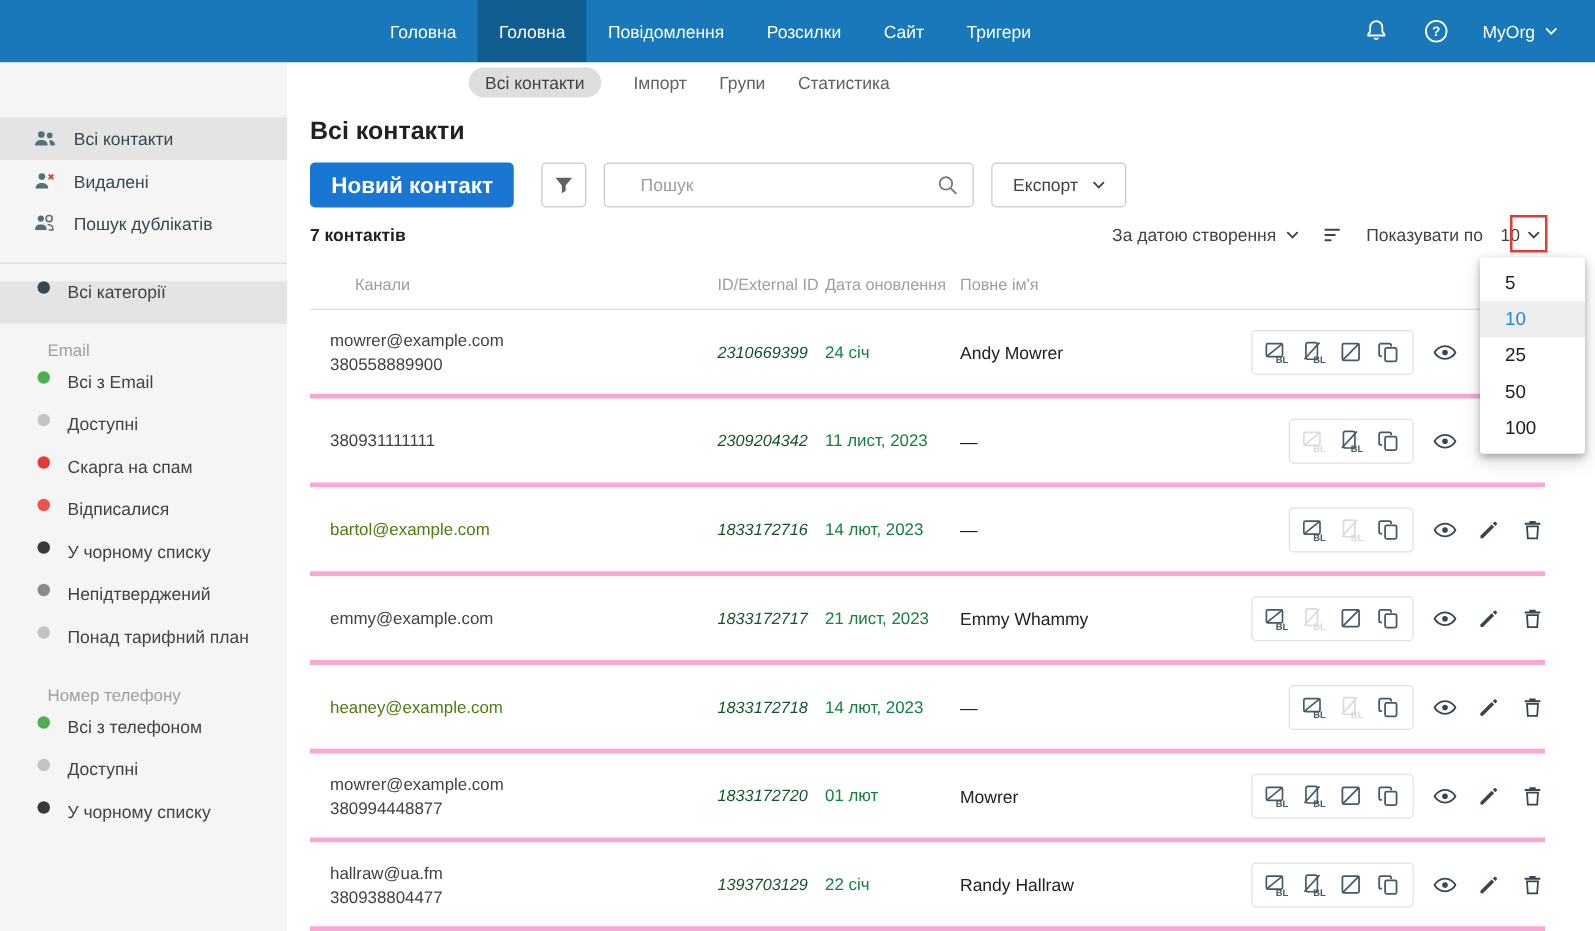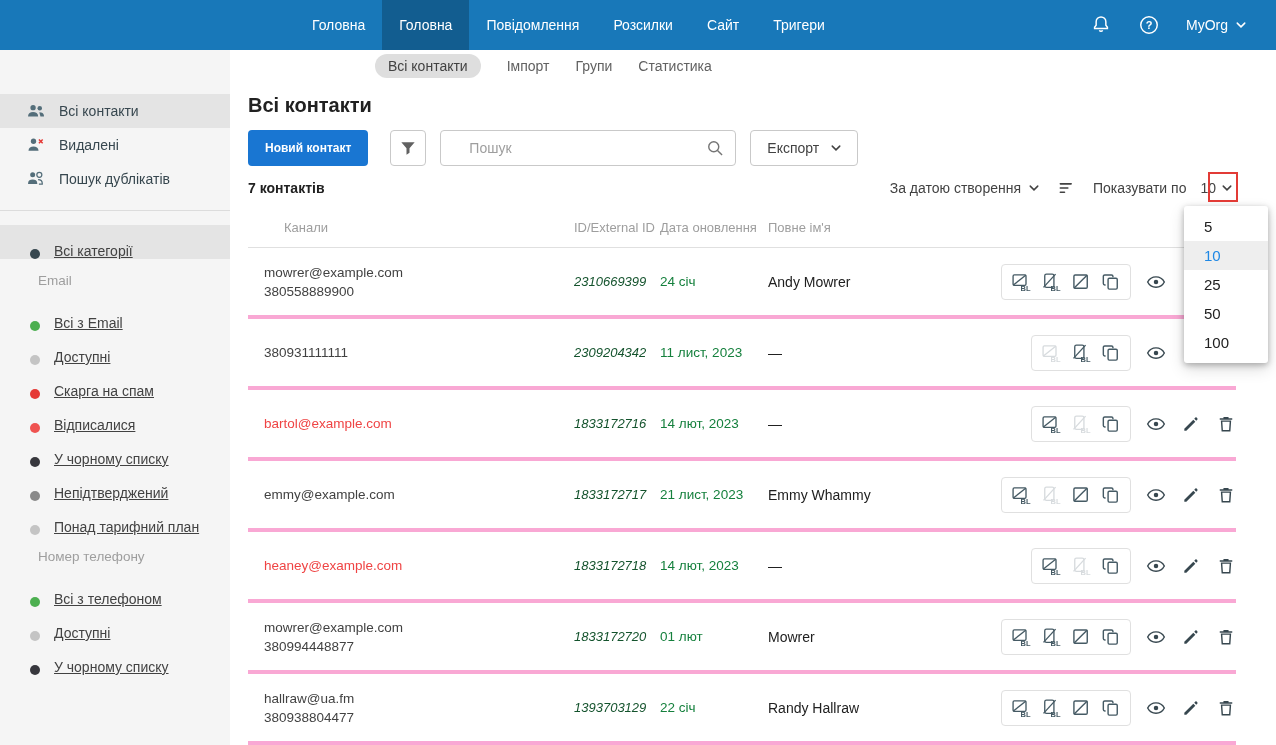--- a/index.html
+++ b/index.html
@@ -26,39 +26,39 @@
   .below { display:flex; height:695px; }
 
   
   .sidebar { width:230px; background:#f5f5f5; padding-top:44px; flex-shrink:0; overflow:hidden; }
   .side-item { height:34px; display:flex; align-items:center; gap:13px; padding:0 10px 0 26px;
                font-size:14px; color:#37474f; cursor:pointer; }
   .side-item.selected { background:#e4e4e4; }
   .s-icon { width:20px; height:20px; color:#546e7a; flex-shrink:0; }
   .s-icon svg { width:20px; height:20px; }
   .divider { height:1px; background:#dcdcdc; margin:14px 0; }
-  .cat-item { height:34px; display:flex; align-items:flex-end; gap:14px; padding-left:30px;
-              font-size:14px; color:#424242; cursor:pointer;text-decoration:underline; }
+  .cat-item { height:34px; display:flex; align-items:flex-start; gap:14px; padding-left:30px;
+              font-size:14px; color:#424242; cursor:pointer; }
   .cat-item.selected { background:#e4e4e4; }
   .dot { width:10px; height:10px; border-radius:50%; flex-shrink:0; }
   .section-header { height:32px; line-height:32px; padding-left:38px; color:#9e9e9e; font-size:13.5px; margin-top:6px; }
 
   
   .rightcol { flex:1; display:flex; flex-direction:column; background:#fff; }
   .subnav { height:40px; display:flex; align-items:center; gap:26px; padding-left:145px;
             font-size:14px; color:#616161; }
   .subnav-item { cursor:pointer; }
   .subnav-item.pill { background:#dedede; color:#424242; padding:4px 13px; border-radius:13px; }
 
   .main { padding:0 40px 0 18px; }
   h1 { font-size:20px; color:#212121; font-weight:bold; margin-top:12px; }
 
   .controls { display:flex; align-items:center; margin-top:13px; height:36px; }
   .btn-primary { background:#1976d2; color:#fff; border:none; border-radius:4px; height:36px;
-                 padding:0 17px; font-size:12px; font-weight:bold; cursor:pointer;
+                 padding:0 17px; font-size:18px; font-weight:bold; cursor:pointer;
                  font-family:"Liberation Sans", sans-serif; margin-right:22px; }
   .btn-filter { width:36px; height:36px; border:1px solid #c9c9c9; background:#fff; border-radius:4px;
                 display:flex; align-items:center; justify-content:center; cursor:pointer; margin-right:14px; }
   .search { width:296px; height:36px; border:1px solid #c9c9c9; border-radius:4px; display:flex;
             align-items:center; margin-right:14px; background:#fff;padding-left:16px; }
   .search-input { flex:1; border:none; outline:none; height:100%; padding:0 12px; font-size:14px;
                   font-family:"Liberation Sans", sans-serif; color:#424242; background:transparent; }
   .search-input::placeholder { color:#9e9e9e; }
   .search-ic { padding-right:10px; }
   .btn-export { height:36px; border:1px solid #c9c9c9; background:#fff; border-radius:4px;
@@ -73,21 +73,21 @@
   .pp-label { margin-right:14px; }
   .pp-value { display:flex; align-items:center; gap:2px; cursor:pointer; }
 
   
   .table { margin-top:12px; }
   .thead, .trow { display:grid; grid-template-columns:326px 86px 108px 1fr 250px; align-items:center; }
   .thead { font-size:13px; color:#9e9e9e; padding:8px 0 12px; border-bottom:1px solid #e0e0e0; }
   .thead .th:first-child { padding-left:36px; }
   .trow { height:71px; border-bottom:4px solid #f9a8d4; background:#fff; }
   .td-channels { padding-left:16px; font-size:13.5px; color:#424242; line-height:19px; }
-  .channel-line.red { color:#ef4444; }
+  .channel-line.red { color:#4d7c0f; }
   .td-id { font-size:13px; font-style:italic; color:#14532d; }
   .td-date { font-size:13.5px; color:#15803d; }
   .td-name { font-size:14px; color:#212121; }
   .td-actions { display:flex; align-items:center; justify-content:flex-end; gap:15px; }
   .icon-box { display:flex; align-items:center; gap:10px; border:1px solid #e0e0e0; border-radius:4px;
               padding:7px 9px; background:#fff; }
   .box-icon { width:20px; height:20px; color:#455a64; cursor:pointer; }
   .box-icon.disabled { color:#d7dbde; }
   .box-icon svg, .row-action svg { width:20px; height:20px; }
   .row-action { width:20px; height:20px; color:#37474f; cursor:pointer; }

